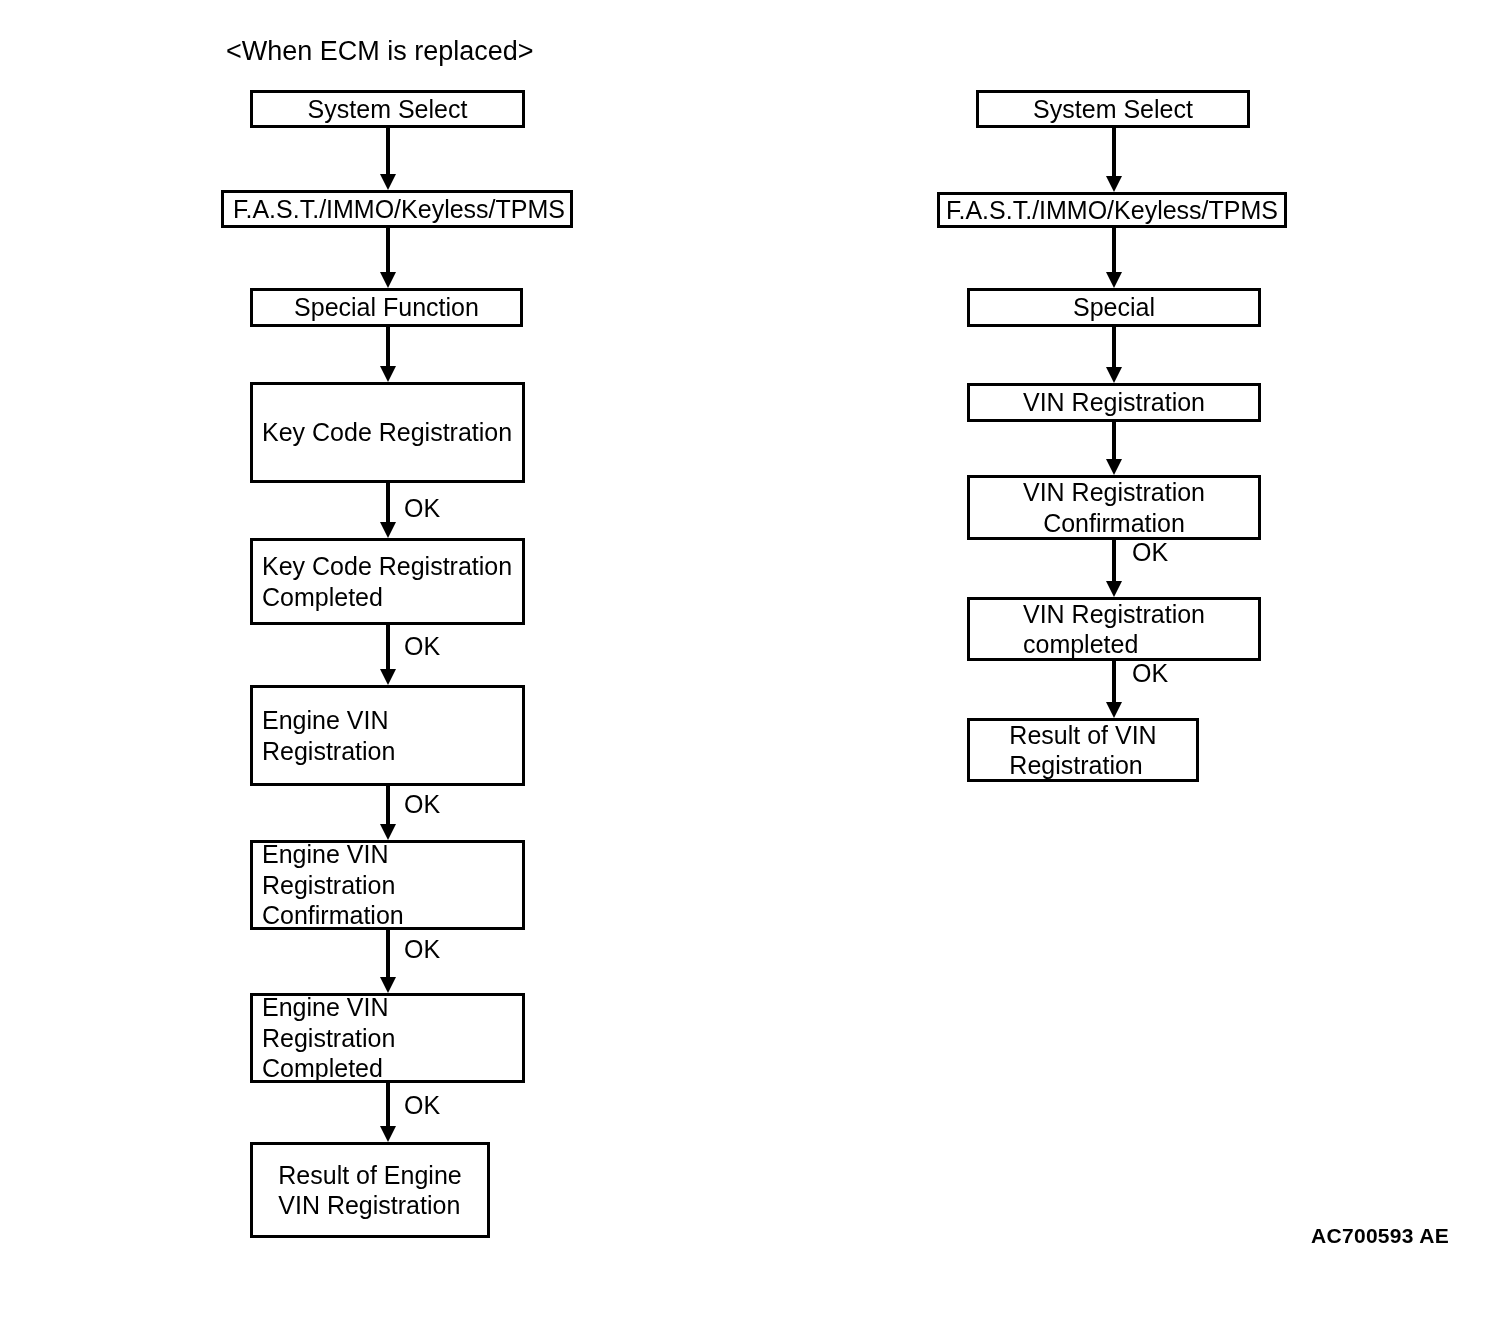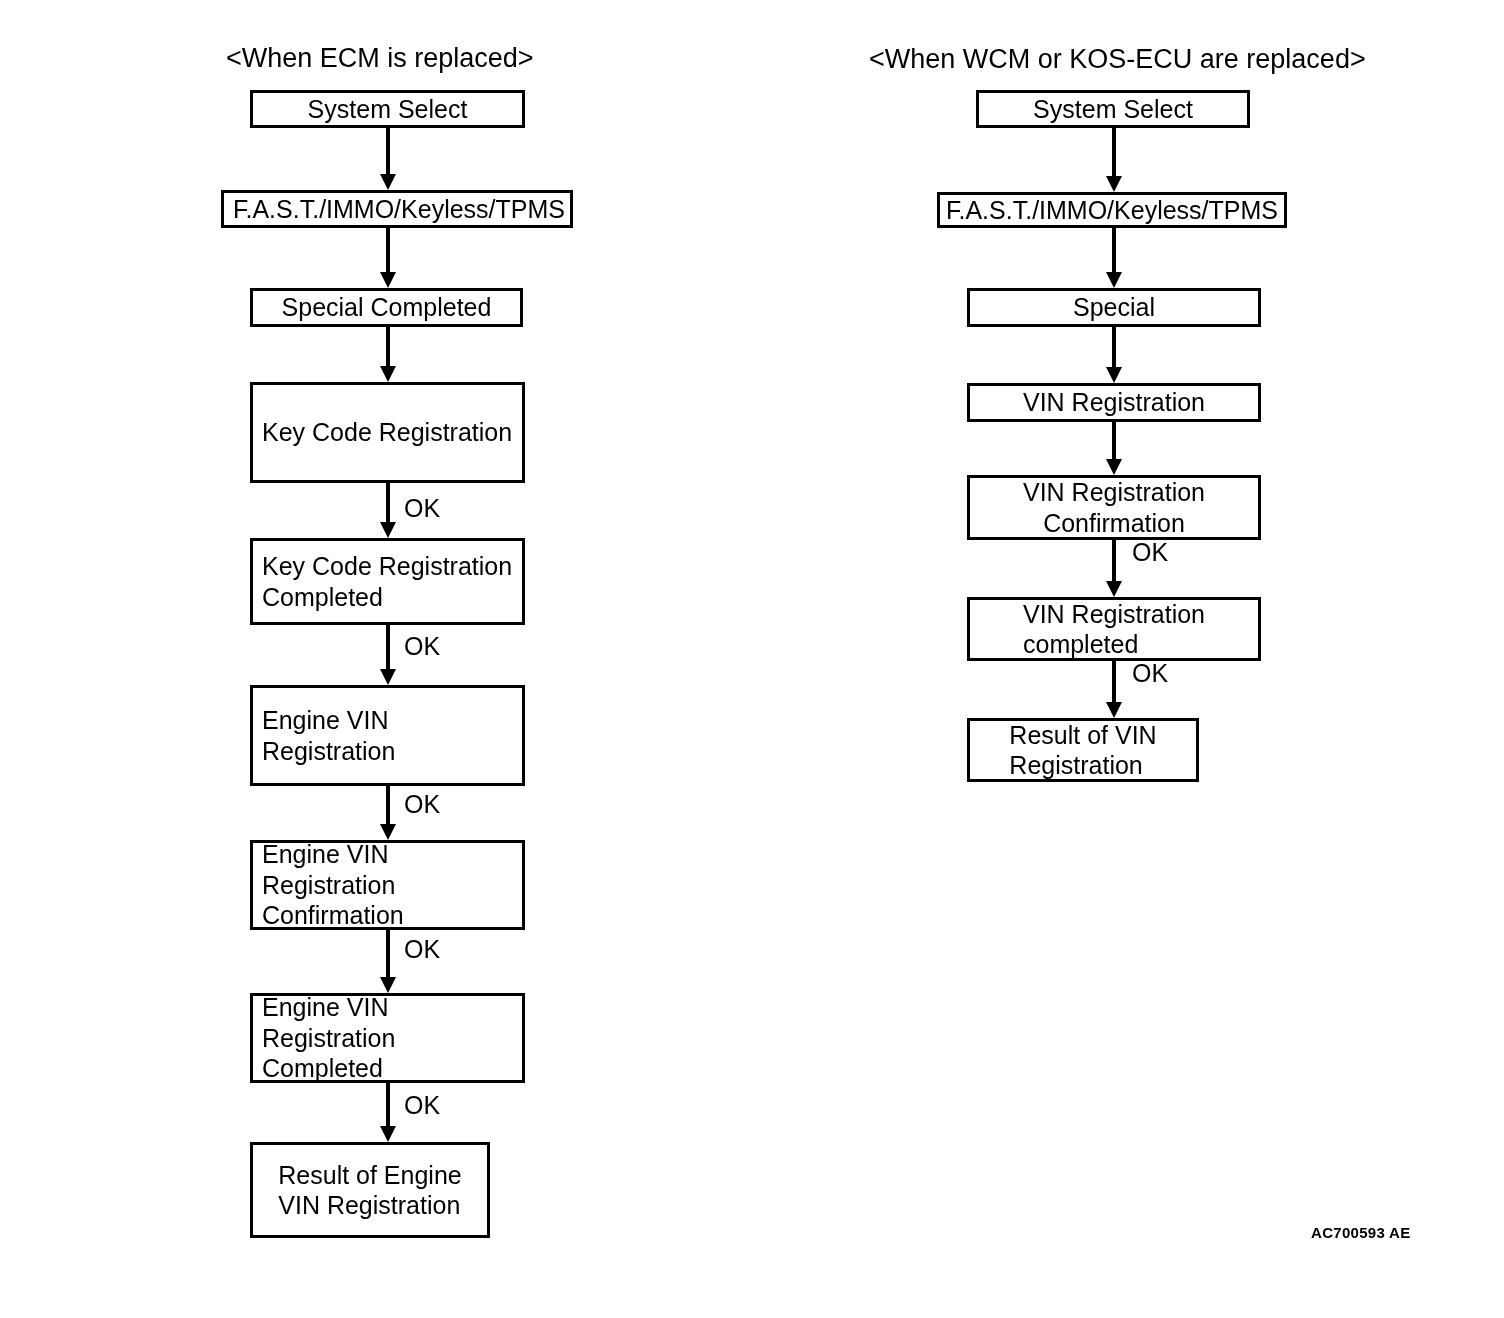--- a/index.html
+++ b/index.html
@@ -67,31 +67,31 @@
     border-top: 16px solid #000000;
   }
   .edge-label {
     position: absolute;
     font-size: 25px;
     line-height: 1;
     white-space: nowrap;
   }
   .figure-code {
     position: absolute;
-    font-size: 15px;
+    font-size: 21px;
     font-weight: bold;
     letter-spacing: 0.3px;
     white-space: nowrap;
   }
 </style>
 </head>
 <body>
 
 <div id="canvas">
-    <div class="col-title" style="left: 226px; top: 43px;">&lt;When ECM is replaced&gt;</div>
+    <div class="col-title" style="left: 226px; top: 36px;">&lt;When ECM is replaced&gt;</div>
     <div class="arrow" style="left: 376px; top: 128px; width: 24px; height: 62px;">
       <div class="shaft" style="height: 48px;"></div>
       <div class="head"></div>
     </div>
     <div class="arrow" style="left: 376px; top: 228px; width: 24px; height: 60px;">
       <div class="shaft" style="height: 46px;"></div>
       <div class="head"></div>
     </div>
     <div class="arrow" style="left: 376px; top: 327px; width: 24px; height: 55px;">
       <div class="shaft" style="height: 41px;"></div>
@@ -117,32 +117,31 @@
       <div class="head"></div>
     </div>
     <div class="edge-label" style="left: 404px; top: 937px;">OK</div>
     <div class="arrow" style="left: 376px; top: 1083px; width: 24px; height: 59px;">
       <div class="shaft" style="height: 45px;"></div>
       <div class="head"></div>
     </div>
     <div class="edge-label" style="left: 404px; top: 1093px;">OK</div>
     <div class="node center" style="left: 250px; top: 90px; width: 275px; height: 38px;"><div class="inner">System Select</div></div>
     <div class="node left" style="left: 221px; top: 190px; width: 352px; height: 38px;"><div class="inner">F.A.S.T./IMMO/Keyless/TPMS</div></div>
-    <div class="node center" style="left: 250px; top: 288px; width: 273px; height: 39px;"><div class="inner">Special Completed</div></div>
+    <div class="node center" style="left: 250px; top: 288px; width: 273px; height: 39px;"><div class="inner">Special Function</div></div>
     <div class="node left" style="left: 250px; top: 382px; width: 275px; height: 101px;"><div class="inner">Key Code Registration</div></div>
     <div class="node left" style="left: 250px; top: 538px; width: 275px; height: 87px;"><div class="inner">Key Code Registration
 Completed</div></div>
     <div class="node left" style="left: 250px; top: 685px; width: 275px; height: 101px;"><div class="inner">Engine VIN Registration</div></div>
     <div class="node left" style="left: 250px; top: 840px; width: 275px; height: 90px;"><div class="inner">Engine VIN Registration
 Confirmation</div></div>
     <div class="node left" style="left: 250px; top: 993px; width: 275px; height: 90px;"><div class="inner">Engine VIN Registration
 Completed</div></div>
     <div class="node blockleft" style="left: 250px; top: 1142px; width: 240px; height: 96px;"><div class="inner">Result of Engine
 VIN Registration</div></div>
-    <div class="col-title" style="left: 869px; top: 44px;">&lt;When WCM or KOS-ECU are replaced&gt;</div>
     <div class="arrow" style="left: 1102px; top: 128px; width: 24px; height: 64px;">
       <div class="shaft" style="height: 50px;"></div>
       <div class="head"></div>
     </div>
     <div class="arrow" style="left: 1102px; top: 228px; width: 24px; height: 60px;">
       <div class="shaft" style="height: 46px;"></div>
       <div class="head"></div>
     </div>
     <div class="arrow" style="left: 1102px; top: 327px; width: 24px; height: 56px;">
       <div class="shaft" style="height: 42px;"></div>

